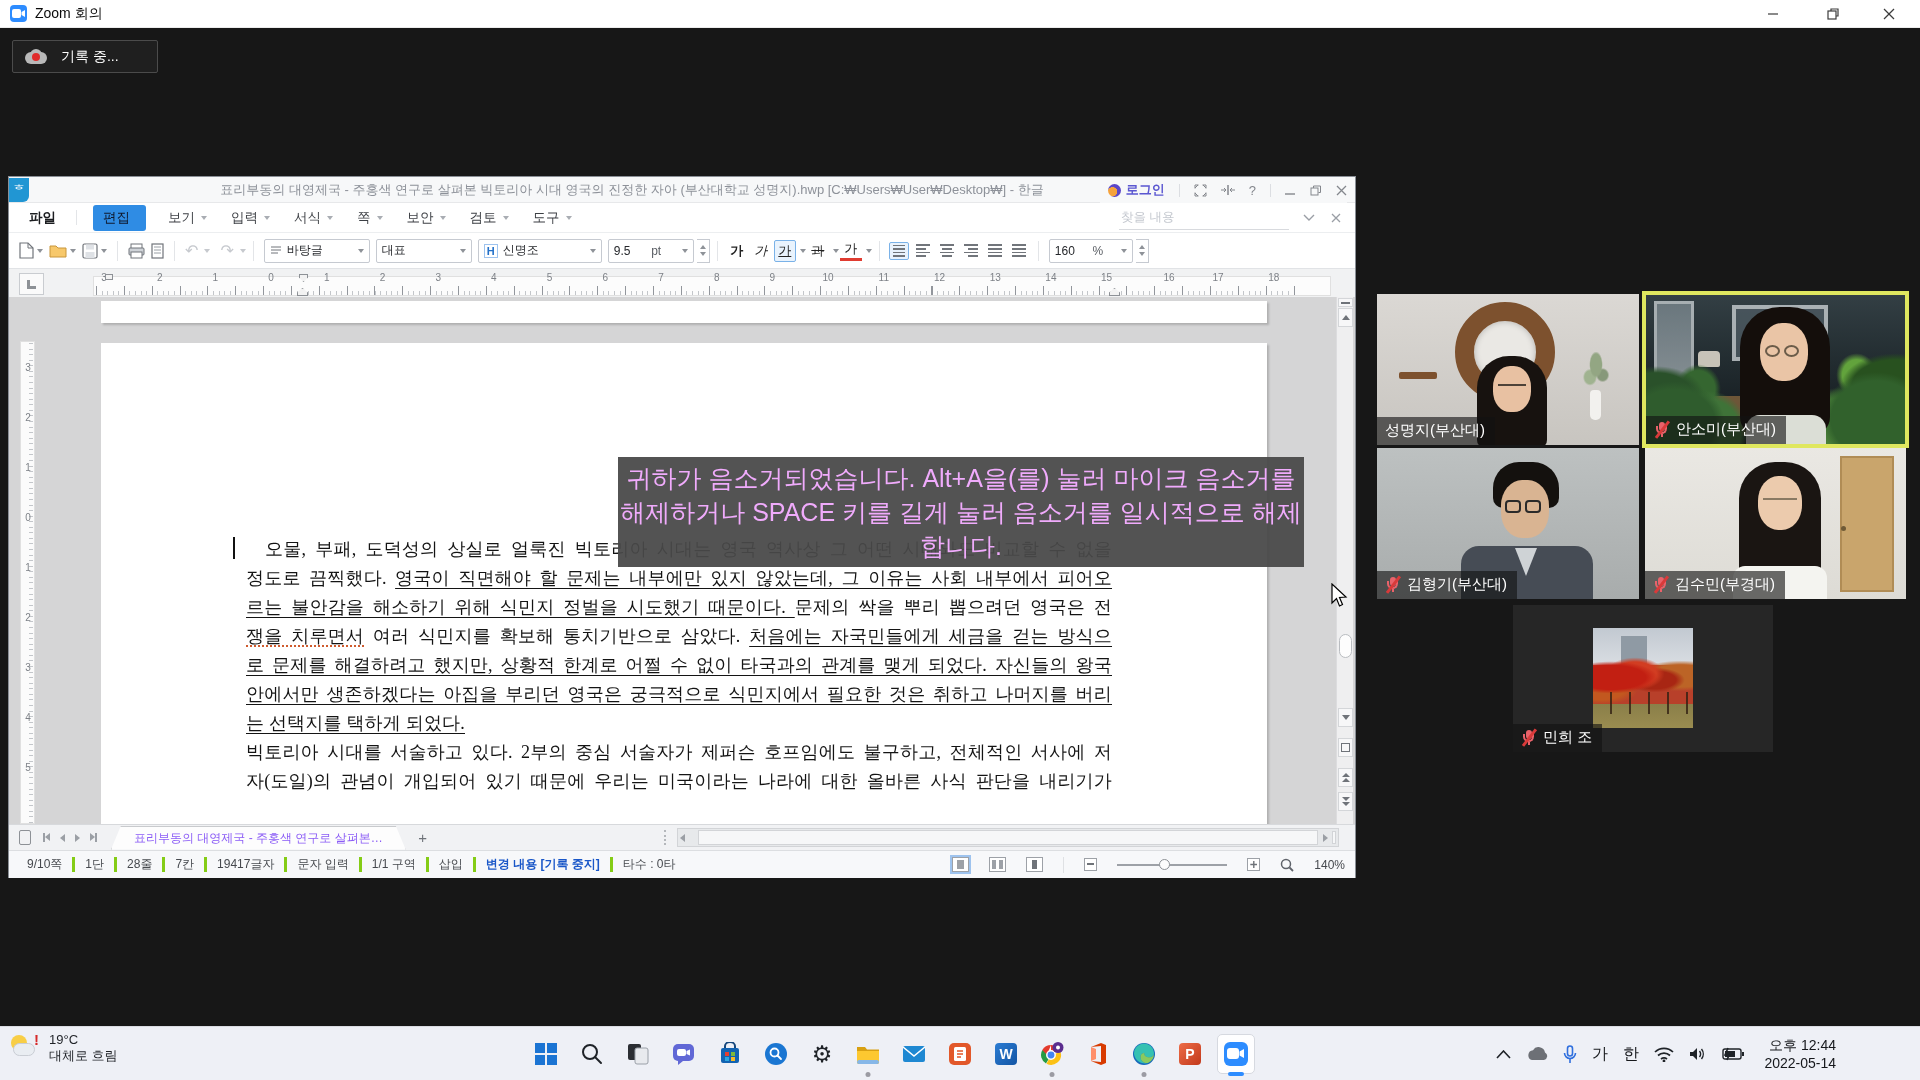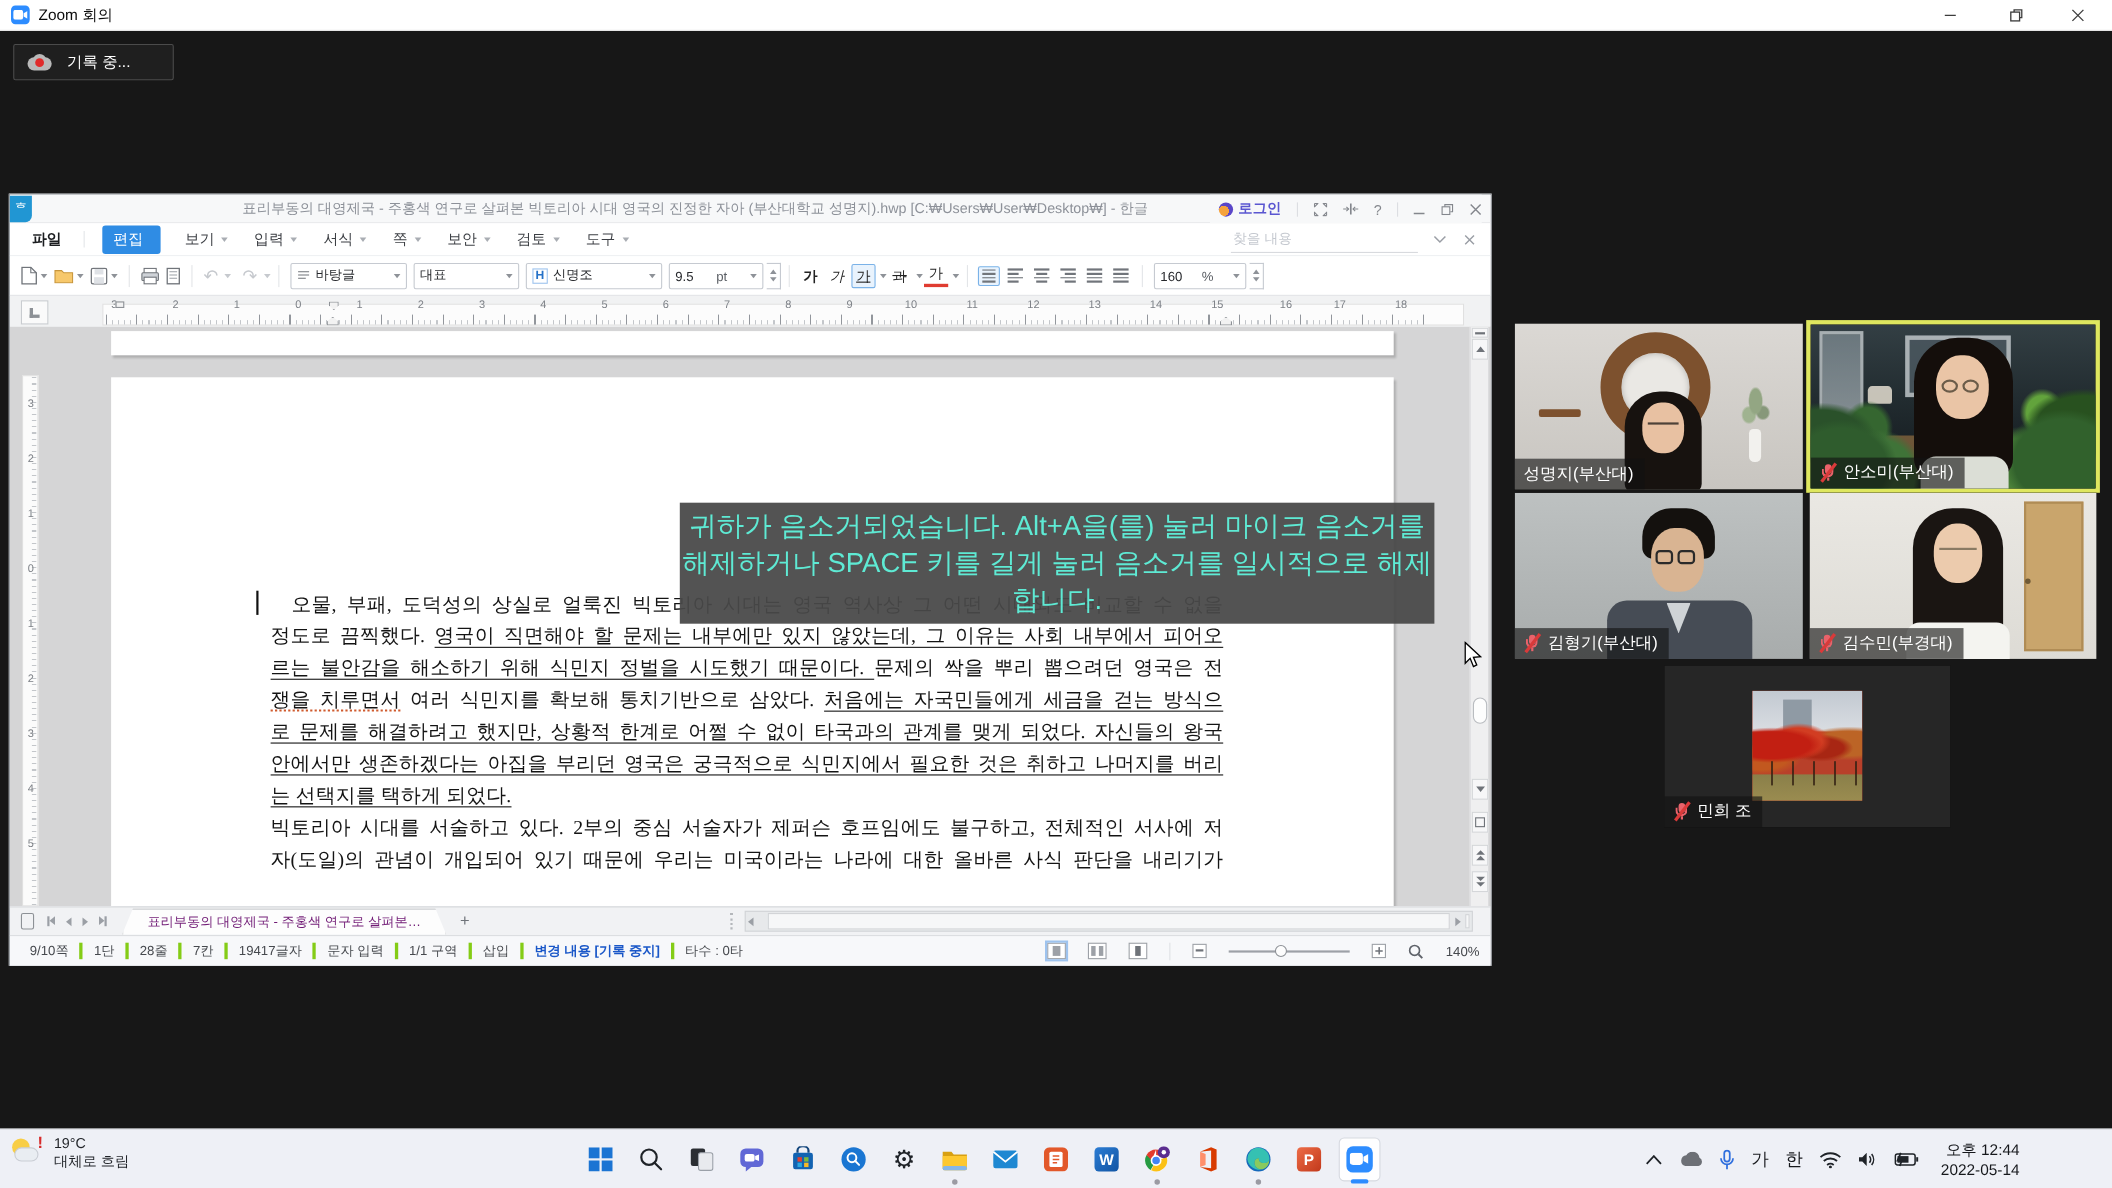--- a/index.html
+++ b/index.html
@@ -28,21 +28,21 @@
 .logindot{width:13px;height:13px;border-radius:50%;background:radial-gradient(circle at 35% 60%,#f5a23c 0 40%,#5a46c8 42%)}
 .loginlbl{color:#5b57d1;font-size:13px;font-weight:bold;margin-left:-9px}
 .hsep{width:1px;height:13px;background:#dcdee2}
 .gico{color:#84878d;font-size:13px}
 
 .hmenu{left:0;top:26px;width:100%;height:30px;background:#fff;border-bottom:1px solid #eceef0;display:flex;align-items:center;font-size:13.5px;color:#3c3f44}
 .mitem{display:flex;align-items:center;gap:6px;margin:0 12px}
 .mitem .car{width:0;height:0;border-left:3.5px solid transparent;border-right:3.5px solid transparent;border-top:4px solid #a9adb3}
 .mfile{font-weight:bold;color:#1b1d20;margin:0 14px 0 20px}
 .msep{width:1px;height:15px;background:#e3e5e8;margin:0 6px}
-.msel{background:#2f8ce4;color:#ffffff;border-radius:3px;padding:4px 10px;margin:0 10px;display:flex;align-items:center;gap:6px}
+.msel{background:#2f8ce4;color:#0f172a;border-radius:3px;padding:4px 10px;margin:0 10px;display:flex;align-items:center;gap:6px}
 .msel .car{border-top-color:#fff}
 .findbar{position:absolute;right:14px;top:3px;display:flex;align-items:center;height:24px}
 .findin{width:170px;border-bottom:1px solid #d8dade;color:#c4c8cf;font-size:12.5px;padding:3px 2px;display:flex;justify-content:space-between;align-items:center}
 
 .htool{left:0;top:56px;width:100%;height:36px;background:#fff;border-bottom:1px solid #e1e3e6;display:flex;align-items:center;font-size:12px;color:#3a3d42}
 .tsep{width:1px;height:20px;background:#e3e5e8;margin:0 7px}
 .tico{display:flex;align-items:center;margin:0 3px}
 .dcar{width:0;height:0;border-left:3px solid transparent;border-right:3px solid transparent;border-top:4px solid #8e9298;margin-left:3px}
 .combo{height:24px;border:1px solid #c6cad1;border-radius:2px;background:#fff;display:flex;align-items:center;padding:0 5px;margin:0 3px;color:#26282c}
 .combo .dcar{margin-left:auto}
@@ -85,36 +85,36 @@
 .tri-d{width:0;height:0;border-left:4px solid transparent;border-right:4px solid transparent;border-top:5px solid #6f7379}
 .thumb{position:absolute;left:2px;top:337px;width:13px;height:24px;background:#fdfdfd;border:1px solid #b9bcc0;border-radius:7px}
 .boxico{width:9px;height:9px;border:1.5px solid #6f7379}
 
 .htab{left:0;top:647px;width:100%;height:26px;background:#f1f2f4;border-top:1px solid #d7d9dc;display:flex;align-items:center}
 .tabpage{width:12px;height:15px;border:1.5px solid #8d9196;border-radius:2px;margin-left:10px}
 .navarrows{display:flex;gap:10px;margin-left:12px;align-items:center}
 .tri-l{width:0;height:0;border-top:4px solid transparent;border-bottom:4px solid transparent;border-right:5px solid #9b9fa5}
 .tri-r{width:0;height:0;border-top:4px solid transparent;border-bottom:4px solid transparent;border-left:5px solid #9b9fa5}
 .bar-v{width:2px;height:9px;background:#9b9fa5}
-.doctab{margin-left:14px;height:24px;background:#fdfdfd;border:1px solid #c8cacd;border-bottom:none;clip-path:polygon(10px 0,calc(100% - 10px) 0,100% 100%,0 100%);padding:0 22px;display:flex;align-items:center;font-size:12px;color:#701a75}
+.doctab{margin-left:14px;height:24px;background:#fdfdfd;border:1px solid #c8cacd;border-bottom:none;clip-path:polygon(10px 0,calc(100% - 10px) 0,100% 100%,0 100%);padding:0 22px;display:flex;align-items:center;font-size:12px;color:#8b5cf6}
 .addtab{width:22px;height:20px;margin-left:6px;display:flex;align-items:center;justify-content:center;color:#6f7379;font-size:15px}
 .hsb{position:absolute;left:668px;right:16px;top:3px;height:19px;background:#e7e9eb;border:1px solid #d2d4d7}
 .hsb .thumbh{position:absolute;left:20px;right:20px;top:1px;bottom:1px;background:#f6f7f8;border:1px solid #d2d4d7}
 
 .hstat{left:0;top:673px;width:100%;height:28px;background:#f7f8fa;border-top:1px solid #dcdee1;display:flex;align-items:center;font-size:12px;color:#46494e}
 .sitem{padding:0 10px;border-right:3px solid #84cc16;height:15px;display:flex;align-items:center}
 .schange{color:#1a57c8;font-weight:bold}
 .statright{position:absolute;right:10px;display:flex;align-items:center;gap:20px}
 .vico{width:17px;height:15px;border:1px solid #9da1a7;background:#fff;position:relative}
 .vicosel{outline:2px solid #9ec3ee}
 .sl{width:110px;height:2px;background:#9da1a7;position:relative}
 .sl .knob{position:absolute;left:42px;top:-5px;width:11px;height:11px;border-radius:50%;background:#fdfdfd;border:1px solid #8d9196}
 .szoom{font-size:12px;color:#46494e}
 
-.muteov{left:618px;top:457px;width:686px;height:110px;background:rgba(72,72,72,.94);color:#5eead4;display:flex;flex-direction:column;align-items:center;justify-content:center;z-index:40;font-size:25px;line-height:34px;text-align:center}
+.muteov{left:618px;top:457px;width:686px;height:110px;background:rgba(72,72,72,.94);color:#f0abfc;display:flex;flex-direction:column;align-items:center;justify-content:center;z-index:40;font-size:25px;line-height:34px;text-align:center}
 .cursor{z-index:60}
 
 .tile{position:absolute;background:#111;overflow:hidden}
 .namelabel{position:absolute;left:0;bottom:0;background:rgba(18,18,18,.62);color:#fff;font-size:15px;padding:4px 10px 5px 8px;display:flex;align-items:center;gap:7px;z-index:5}
 .t2border{outline:4px solid #dfe75f}
 .t1bg{position:absolute;inset:0;background:linear-gradient(#dbd8d4,#c8c5c0)}
 .t1ring{position:absolute;left:78px;top:8px;width:100px;height:100px;border-radius:50%;border:19px solid #7d512e;background:#eae8e4;box-shadow:inset 0 0 6px rgba(0,0,0,.25)}
 .t1shelf{position:absolute;left:22px;top:78px;width:38px;height:7px;background:#7d512e;border-radius:2px}
 .t1vase{position:absolute;right:38px;top:96px;width:11px;height:30px;background:#f2f1ee;border-radius:4px 4px 5px 5px}
 .t1sprig{position:absolute;right:28px;top:58px;width:30px;height:42px;background:radial-gradient(ellipse at 50% 30%,#93a683 0 26%,transparent 32%),radial-gradient(ellipse at 30% 60%,#a0b390 0 18%,transparent 24%),radial-gradient(ellipse at 72% 55%,#87987a 0 16%,transparent 22%)}

